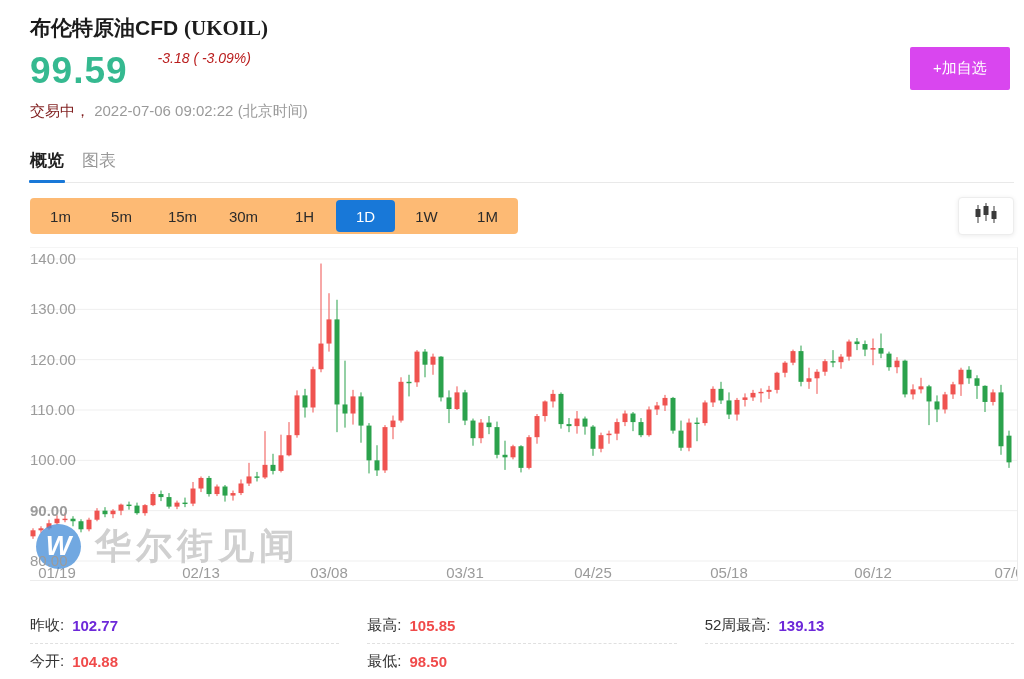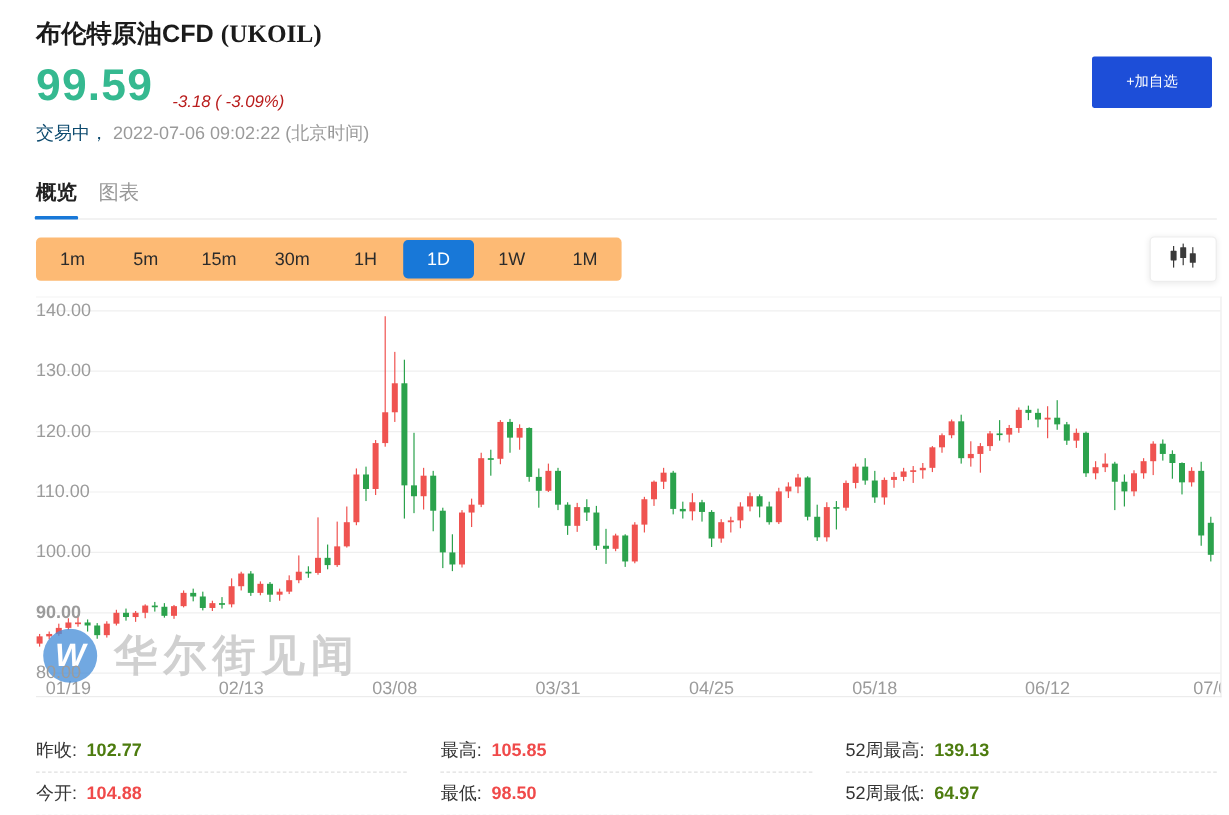--- a/index.html
+++ b/index.html
@@ -4,27 +4,27 @@
 <style>
   * { margin:0; padding:0; box-sizing:border-box; }
   html,body { width:1024px; height:679px; background:#fff; overflow:hidden;
     font-family:"Liberation Sans", sans-serif; }
   .page { position:relative; width:1024px; height:679px; }
 
   
   .title { position:absolute; left:30px; top:14px; font-size:21px; color:#1b1b1b; }
   .title .cn { font-weight:700; }
   .title .sym { font-family:"Liberation Serif", serif; font-weight:600; }
-  .price-row { position:absolute; left:30px; top:50px; display:flex; align-items:flex-end; gap:16px; }
+  .price-row { position:absolute; left:30px; top:50px; display:flex; align-items:flex-start; gap:30px; }
   .price { font-size:37px; font-weight:700; color:#35b990; letter-spacing:1px; }
   .change { font-size:14px; color:#b91c1c;font-style:italic; }
   .status-row { position:absolute; left:30px; top:102px; font-size:15px; color:#9a9a9a; }
-  .status-row .trading { color:#0c4a6e; }
+  .status-row .trading { color:#7f1d1d; }
   .add-btn { position:absolute; right:14px; top:47px; width:100px; height:43px;
-    background:#1d4ed8; color:#fff; font-size:12px; border:none; border-radius:2px;
+    background:#d946ef; color:#fff; font-size:15px; border:none; border-radius:2px;
     display:flex; align-items:center; justify-content:center; cursor:pointer; }
 
   
   .tabbar { position:absolute; left:30px; top:148px; width:984px; height:35px;
     border-bottom:1px solid #e9e9e9; display:flex; gap:18px; }
   .tab { font-size:17px; color:#999; height:35px; line-height:26px; cursor:pointer; position:relative; }
   .tab.active { color:#222; font-weight:700; }
   .tab.active::after { content:""; position:absolute; left:-1px; right:-1px; bottom:0;
     height:3px; background:#1878d8; border-radius:1px; }
 
@@ -54,21 +54,21 @@
     font-family:"Liberation Serif", serif; font-weight:700; }
   .ylabels { position:absolute; left:0; top:0; width:100px; height:334px; z-index:3; pointer-events:none; }
   .ylabel { position:absolute; left:0; height:20px; line-height:20px;
     font-size:15px; color:#9b9b9b; }
 
   
   .stats { position:absolute; left:30px; top:608px; width:984px;
     display:grid; grid-template-columns:1fr 1fr 1fr; column-gap:28px; }
   .stat-row { display:flex; align-items:center; height:36px;
     border-bottom:1px dashed #e0e0e0; font-size:15px; color:#333; gap:8px; }
-  .stat-val { font-weight:700; color:#4d7c0f; }
+  .stat-val { font-weight:700; color:#6d28d9; }
   .stat-val.red { color:#f04a4a; }
 </style>
 </head>
 <body>
 
 <div class="page">
 
   <div class="title">
     <span class="cn">布伦特原油CFD</span>
     <span class="sym">(UKOIL)</span>
@@ -416,20 +416,16 @@
       <div class="stat-row">
         <span>最低:</span>
         <span class="stat-val red">98.50</span>
       </div>
     </div>
     <div>
       <div class="stat-row">
         <span>52周最高:</span>
         <span class="stat-val">139.13</span>
       </div>
-      <div class="stat-row">
-        <span>52周最低:</span>
-        <span class="stat-val">64.97</span>
-      </div>
     </div>
   </div>
 
 </div>
 
 </body></html>

